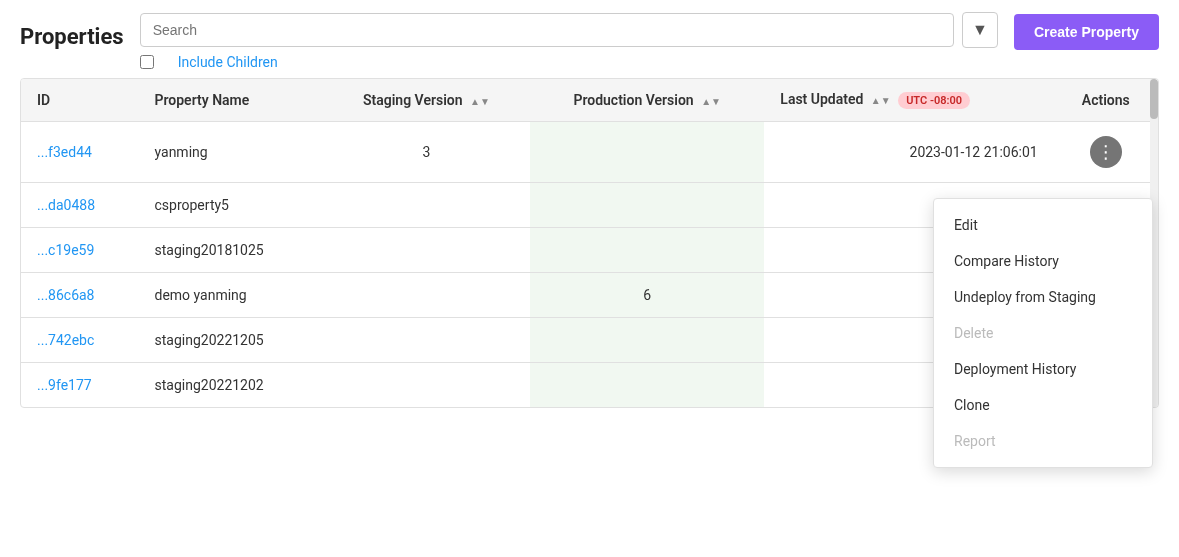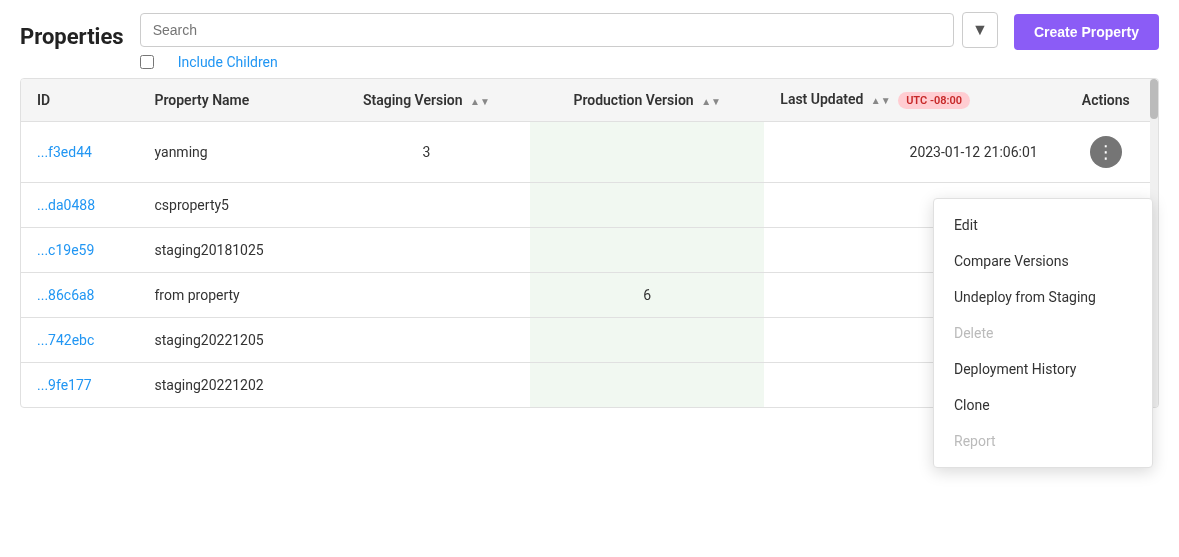--- a/index.html
+++ b/index.html
@@ -295,21 +295,21 @@
         <tr>
           <td class="td-id"><a href="#">...c19e59</a></td>
           <td>staging20181025</td>
           <td class="td-staging"></td>
           <td class="td-production"></td>
           <td class="td-lastupdated">20</td>
           <td class="td-actions" style="position: relative;"></td>
         </tr>
         <tr>
           <td class="td-id"><a href="#">...86c6a8</a></td>
-          <td>from property</td>
+          <td>demo yanming</td>
           <td class="td-staging"></td>
           <td class="td-production">6</td>
           <td class="td-lastupdated">20</td>
           <td class="td-actions" style="position: relative;"></td>
         </tr>
         <tr>
           <td class="td-id"><a href="#">...742ebc</a></td>
           <td>staging20221205</td>
           <td class="td-staging"></td>
           <td class="td-production"></td>
@@ -327,19 +327,19 @@
       </tbody>
   </table>
 
   <div class="scrollbar">
     <div class="scrollbar-thumb"></div>
   </div>
 </div>
 
 <div id="dropdown" style="display: block; position: fixed; background: rgb(255, 255, 255); border: 1px solid rgb(224, 224, 224); border-radius: 4px; box-shadow: rgba(0, 0, 0, 0.15) 0px 4px 16px; min-width: 220px; z-index: 200; padding: 8px 0px; top: 161.5px; left: 933px; margin-top: 36px;">
 <div class="dropdown-item">Edit</div>
-    <div class="dropdown-item">Compare Versions</div>
+    <div class="dropdown-item">Compare History</div>
     <div class="dropdown-item">Undeploy from Staging</div>
     <div class="dropdown-item disabled">Delete</div>
     <div class="dropdown-item">Deployment History</div>
     <div class="dropdown-item">Clone</div>
     <div class="dropdown-item disabled">Report</div>
   </div>
 
 </body></html>

